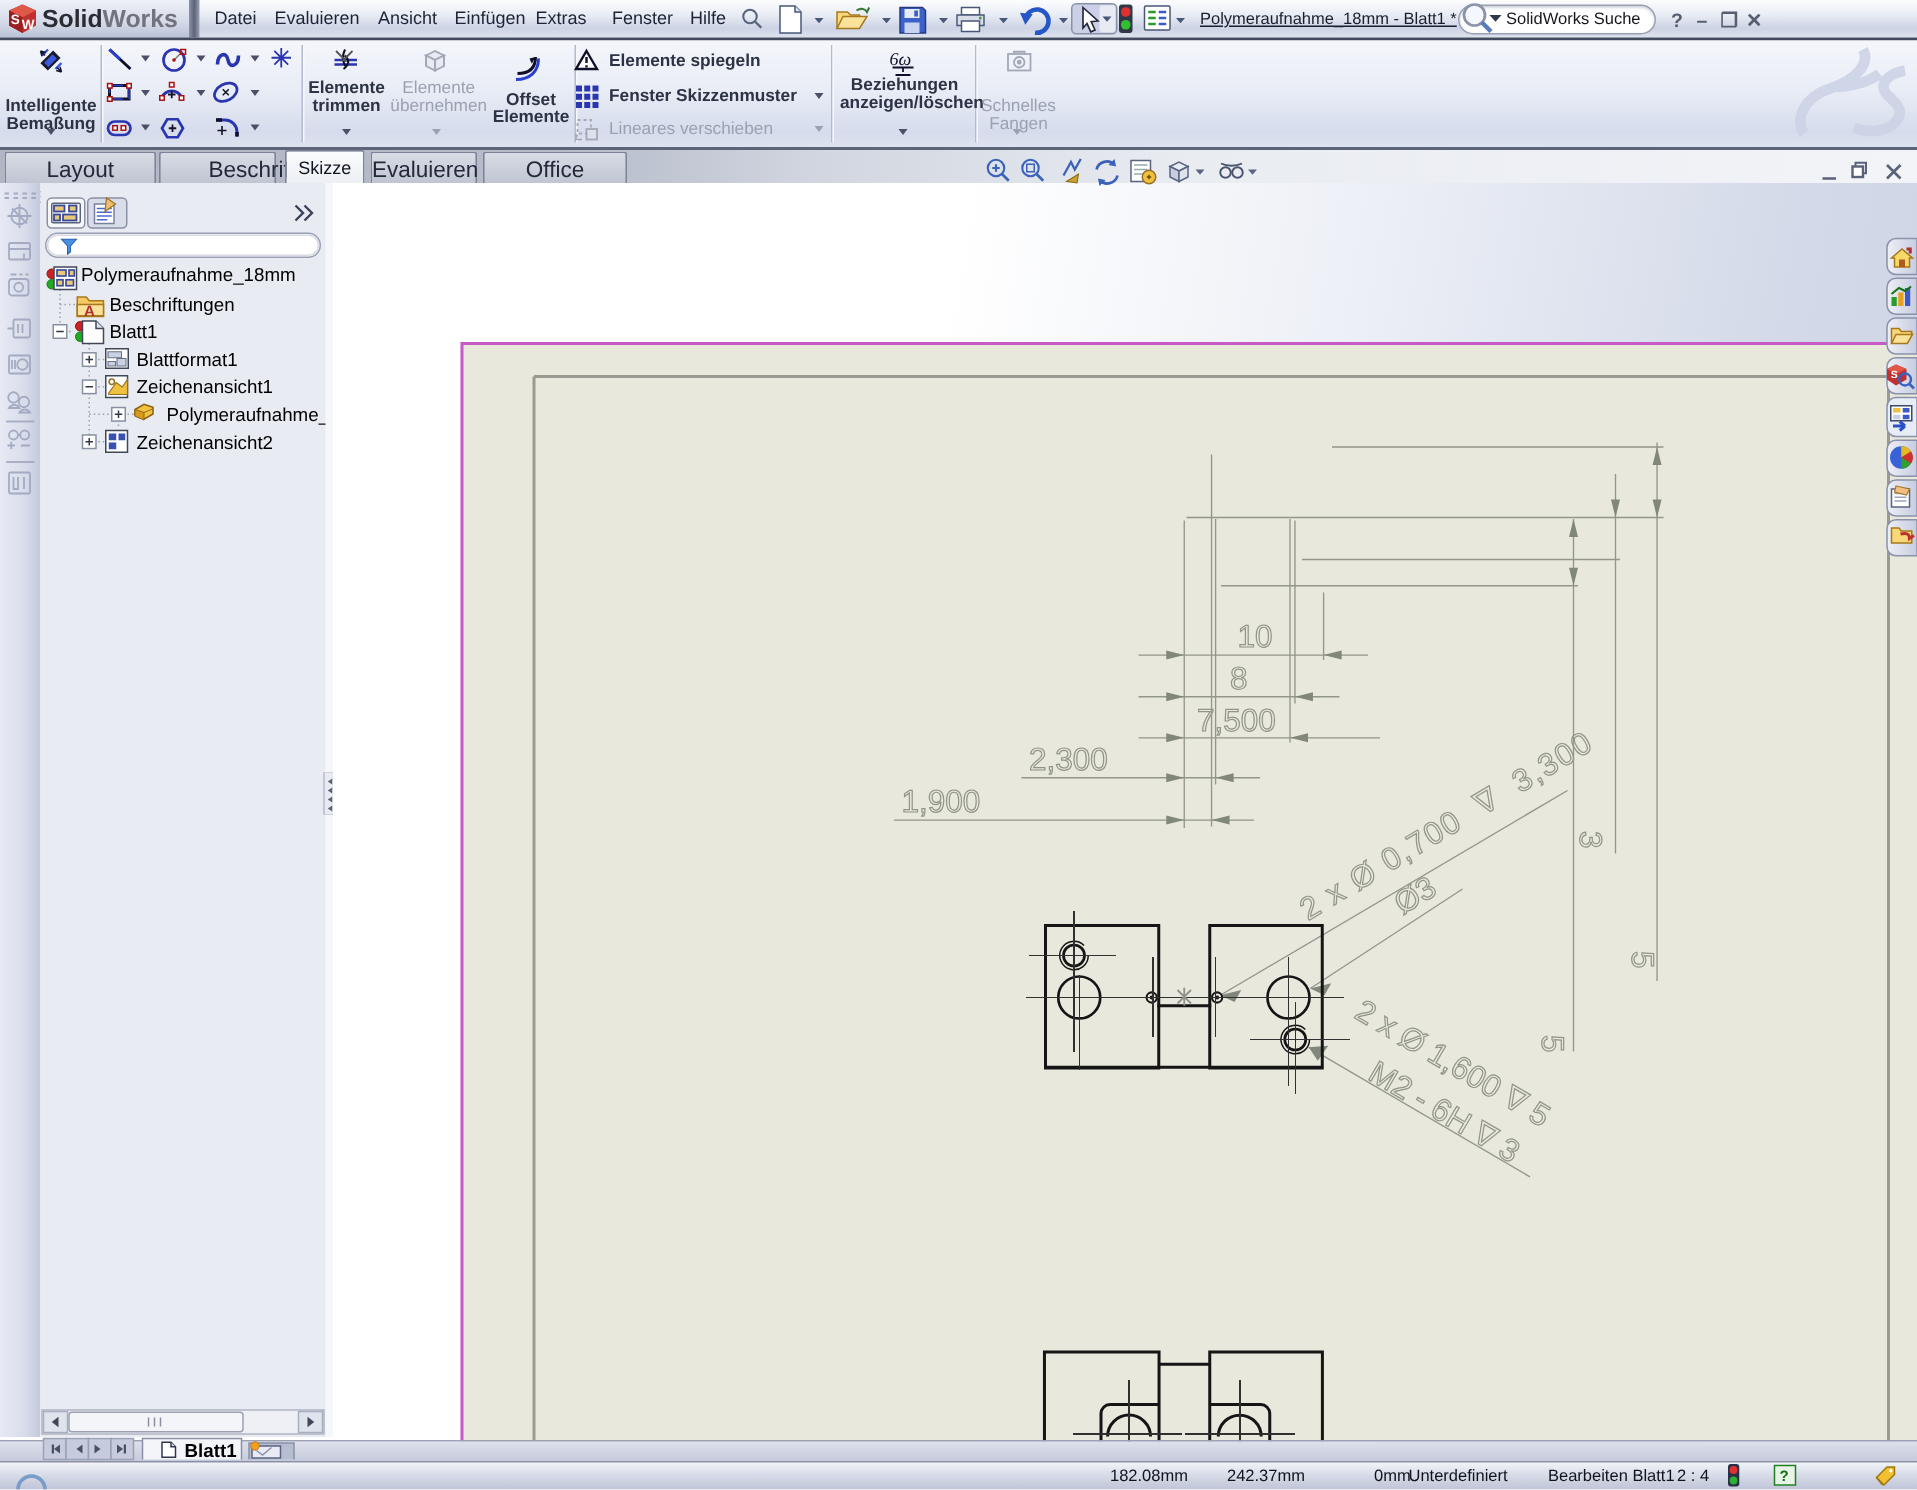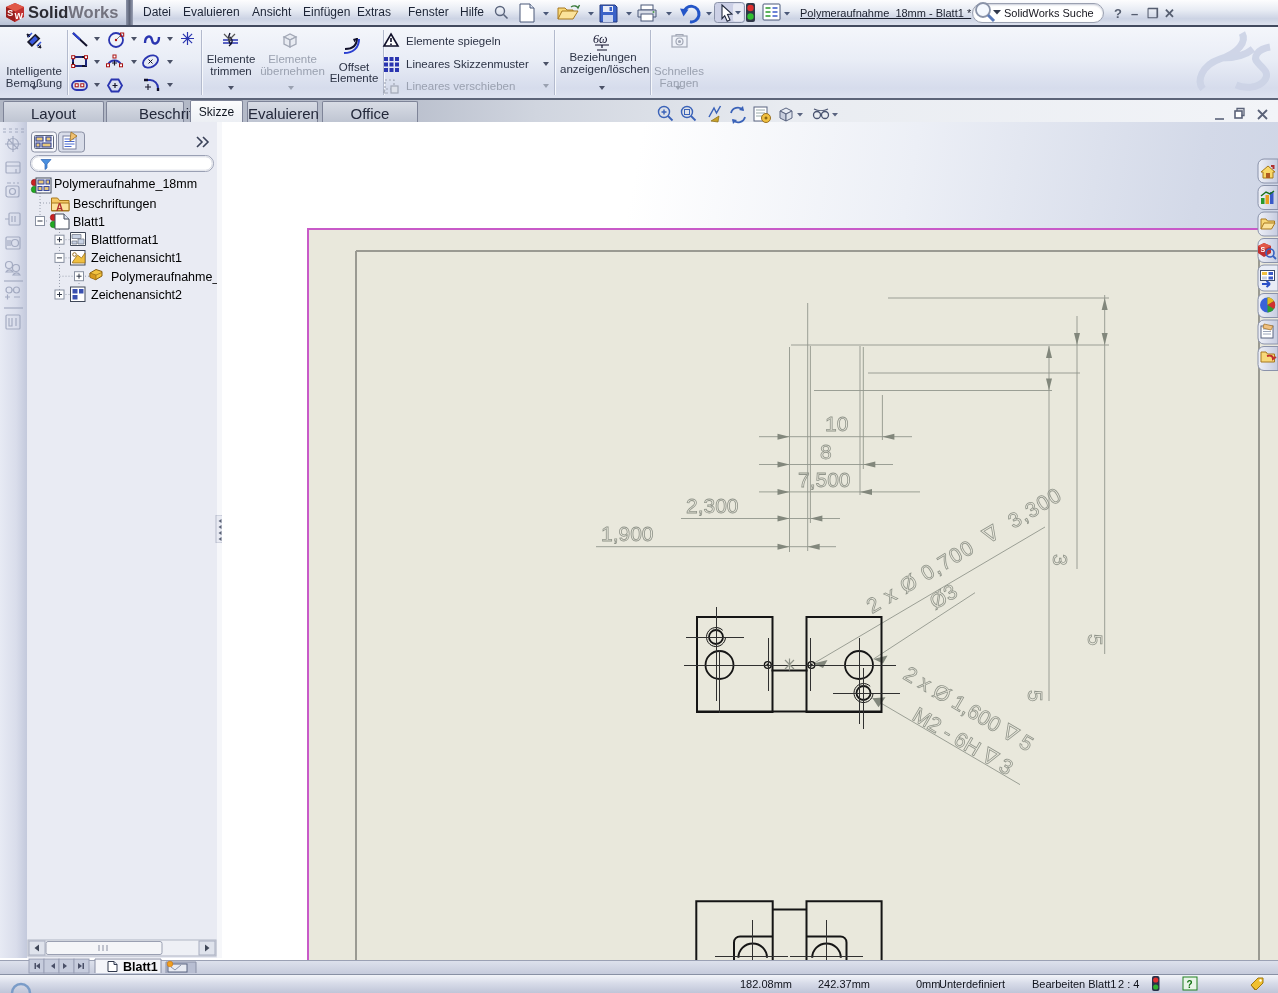--- a/index.html
+++ b/index.html
@@ -16,21 +16,21 @@
 background:linear-gradient(90deg,#8b93a8,#5d6478,#9aa1b4);}
 .menuitem{top:5px;height:16px;font-size:12px;color:#1c2436;}
 #doctitle{top:7px;left:800px;font-size:11px;color:#1a1f2d;text-decoration:underline;}
 #searchbox{left:972px;top:3px;width:132px;height:20px;background:#fff;border:1px solid #9aa0b0;border-radius:10px;box-shadow:inset 0 1px 2px #c8ccd8;}
 #searchtext{left:1004px;top:7px;font-size:11px;color:#15151d;}
 .winbtn{top:6px;font-size:13px;color:#565e70;font-weight:bold;}
 
 #ribbon{left:0;top:27px;width:1278px;height:72px;
 background:linear-gradient(#f4f6fb 0%,#e9edf6 45%,#d6dcec 85%,#dee3f0 100%);}
 #ribbonbot{left:0;top:98px;width:1278px;height:2px;background:#5c6478;}
-.rlabel{font-size:11.5px;color:#2c3345;text-align:center;line-height:11px;}
+.rlabel{font-size:11.5px;color:#2c3345;text-align:center;line-height:11px;font-weight:bold;}
 .rlabelg{font-size:11.5px;color:#9aa1b0;text-align:center;line-height:11px;}
 .caret{width:0;height:0;border-left:3.5px solid transparent;border-right:3.5px solid transparent;border-top:4px solid #4a5166;}
 .caretg{width:0;height:0;border-left:3.5px solid transparent;border-right:3.5px solid transparent;border-top:4px solid #9aa1b0;}
 
 #tabrow{left:0;top:100px;width:1278px;height:22px;
 background:linear-gradient(90deg,#b0b6c4 0%,#b6bcca 30%,#d0d5df 42%,#e9ecf1 62%,#f2f4f8 100%);}
 .rtab{top:101px;height:21px;border:1px solid #7e8498;border-bottom:none;
 background:linear-gradient(#d8dce5,#bfc5d2);font-size:15px;color:#23283a;
 text-align:center;padding-top:3px;border-radius:2px 2px 0 0;}
 .rtabactive{top:100px;height:22px;border:1px solid #7e8498;border-bottom:none;
@@ -279,21 +279,21 @@
       <circle cx="8.5" cy="8.5" r="1" fill="#a2a8b6"></circle>
     <path d="M5 3 v-1.5 h7 v1.5"></path>
   </g>
 </svg>
 
 <div class="abs rlabel" style="left:3px;top:66px;width:62px;line-height:11.5px;">Intelligente<br>Bemaßung</div>
 <div class="abs rlabel" style="left:196px;top:54px;width:70px;line-height:11.5px;">Elemente<br>trimmen</div>
 <div class="abs rlabelg" style="left:255px;top:54px;width:75px;line-height:11.5px;">Elemente<br>übernehmen</div>
 <div class="abs rlabel" style="left:322px;top:62px;width:64px;line-height:11px;">Offset<br>Elemente</div>
 <div class="abs rlabel" style="left:406px;top:36px;">Elemente spiegeln</div>
-<div class="abs rlabel" style="left:406px;top:59px;">Lineares Skizzenmuster</div>
+<div class="abs rlabel" style="left:406px;top:59px;">Fenster Skizzenmuster</div>
 <div class="abs rlabelg" style="left:406px;top:81px;">Lineares verschieben</div>
 <div class="abs rlabel" style="left:560px;top:52px;width:86px;line-height:11.5px;">Beziehungen<br>anzeigen/löschen</div>
 <div class="abs rlabelg" style="left:648px;top:52px;width:62px;line-height:11.5px;margin-top:14px;">Schnelles<br>Fangen</div>
 
 <div class="abs caret" style="left:31px;top:86px;"></div>
 <div class="abs caret" style="left:94px;top:37px;"></div>
 <div class="abs caret" style="left:131px;top:37px;"></div>
 <div class="abs caret" style="left:167px;top:37px;"></div>
 <div class="abs caret" style="left:94px;top:60px;"></div>
 <div class="abs caret" style="left:131px;top:60px;"></div>

